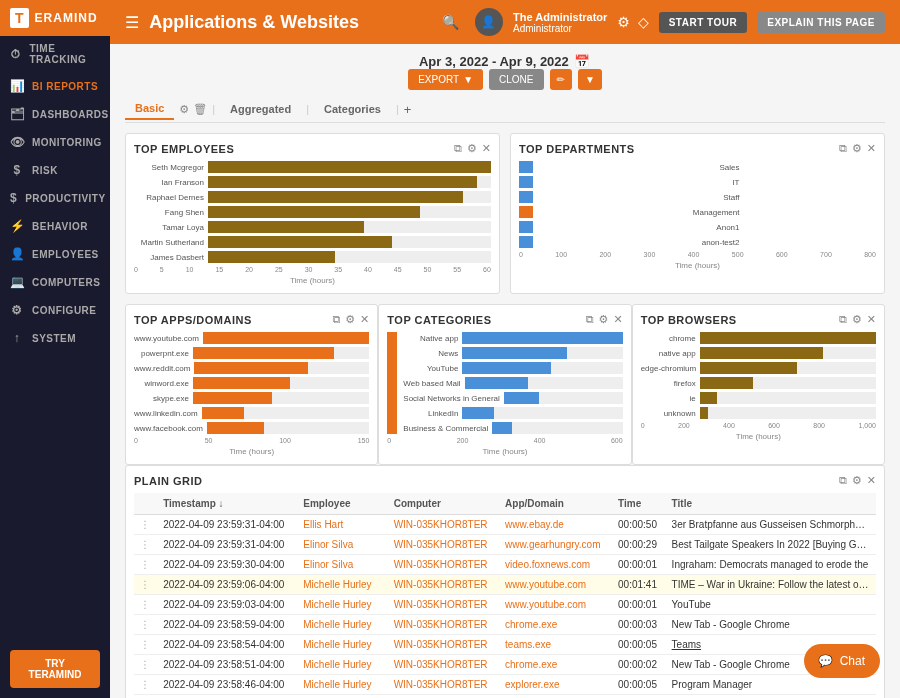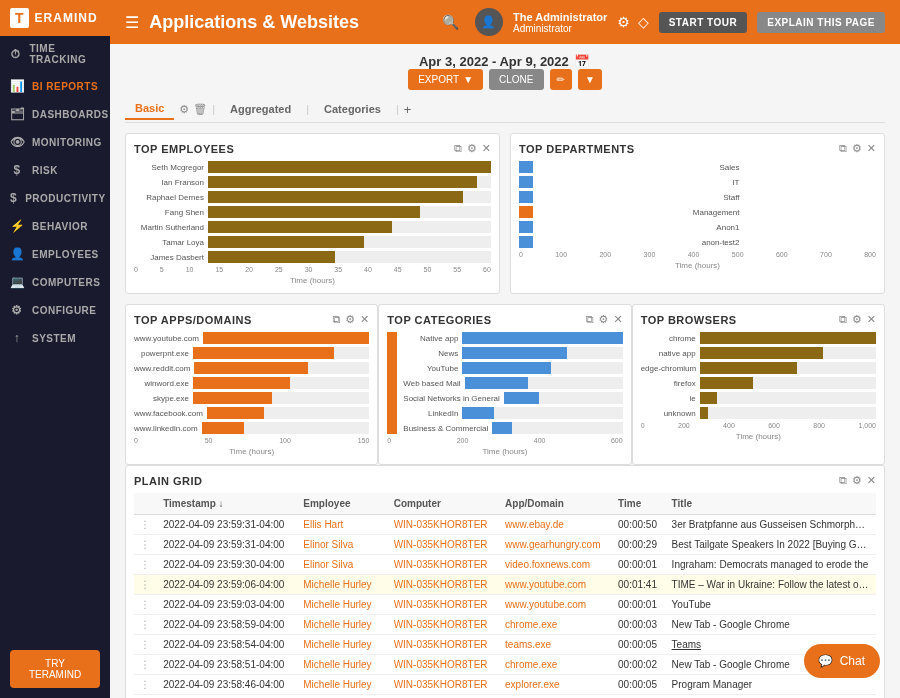--- a/index.html
+++ b/index.html
@@ -7,21 +7,21 @@
 
     
     .sidebar { width: 110px; background: #1a1a2e; display: flex; flex-direction: column; flex-shrink: 0; height: 698px; }
     .sidebar-logo { background: #e8701a; padding: 8px 10px; display: flex; align-items: center; gap: 6px; }
     .sidebar-logo-t { background: white; color: #e8701a; font-weight: bold; font-size: 14px; padding: 2px 5px; border-radius: 2px; }
     .sidebar-logo-text { color: white; font-weight: bold; font-size: 12px; letter-spacing: 1px; }
     .sidebar-menu { flex: 1; overflow-y: auto; }
     .sidebar-item { display: flex; align-items: center; gap: 8px; padding: 7px 10px; color: #aaa; cursor: pointer; font-size: 10px; font-weight: bold; text-transform: uppercase; letter-spacing: 0.5px; }
     .sidebar-item.active { color: #e8701a; }
     .sidebar-item .icon { font-size: 12px; width: 14px; text-align: center; }
-    .sidebar-try { background: #e8701a; color: white; margin: 10px; padding: 8px; text-align: center; border-radius: 4px; font-weight: normal; font-size: 10px; cursor: pointer; }
+    .sidebar-try { background: #e8701a; color: white; margin: 10px; padding: 8px; text-align: center; border-radius: 4px; font-weight: bold; font-size: 10px; cursor: pointer; }
 
     
     .main { flex: 1; display: flex; flex-direction: column; height: 698px; overflow: hidden; }
 
     
     .header { background: #e8701a; padding: 8px 15px; display: flex; align-items: center; gap: 10px; }
     .header-menu-icon { color: white; font-size: 16px; cursor: pointer; }
     .header-title { color: white; font-size: 18px; font-weight: bold; flex: 1; }
     .header-search { color: white; font-size: 14px; cursor: pointer; margin-right: 5px; }
     .header-avatar { width: 28px; height: 28px; border-radius: 50%; background: #555; display: flex; align-items: center; justify-content: center; color: white; font-size: 12px; }
@@ -228,29 +228,29 @@
                 <div class="bar-fill brown" style="width:90%"></div>
               </div>
             </div>
           <div class="bar-row">
               <span class="bar-label">Fang Shen</span>
               <div class="bar-track">
                 <div class="bar-fill brown" style="width:75%"></div>
               </div>
             </div>
           <div class="bar-row">
+              <span class="bar-label">Tamar Loya</span>
+              <div class="bar-track">
+                <div class="bar-fill brown" style="width:55%"></div>
+              </div>
+            </div>
+          <div class="bar-row">
               <span class="bar-label">Martin Sutherland</span>
               <div class="bar-track">
                 <div class="bar-fill brown" style="width:65%"></div>
-              </div>
-            </div>
-          <div class="bar-row">
-              <span class="bar-label">Tamar Loya</span>
-              <div class="bar-track">
-                <div class="bar-fill brown" style="width:55%"></div>
               </div>
             </div>
           <div class="bar-row">
               <span class="bar-label">James Dasbert</span>
               <div class="bar-track">
                 <div class="bar-fill brown" style="width:45%"></div>
               </div>
             </div>
         </div>
         <div class="x-axis">
@@ -379,29 +379,29 @@
                 <div class="bar-fill orange" style="width:55%"></div>
               </div>
             </div>
           <div class="bar-row">
               <span class="bar-label-sm">skype.exe</span>
               <div class="bar-track">
                 <div class="bar-fill orange" style="width:45%"></div>
               </div>
             </div>
           <div class="bar-row">
+              <span class="bar-label-sm">www.linkedin.com</span>
+              <div class="bar-track">
+                <div class="bar-fill orange" style="width:25%"></div>
+              </div>
+            </div>
+          <div class="bar-row">
               <span class="bar-label-sm">www.facebook.com</span>
               <div class="bar-track">
                 <div class="bar-fill orange" style="width:35%"></div>
-              </div>
-            </div>
-          <div class="bar-row">
-              <span class="bar-label-sm">www.linkedin.com</span>
-              <div class="bar-track">
-                <div class="bar-fill orange" style="width:25%"></div>
               </div>
             </div>
         </div>
         <div class="x-axis">
           <span>0</span>
             <span>50</span>
             <span>100</span>
             <span>150</span>
         </div>
         <div class="axis-label">Time (hours)</div>

